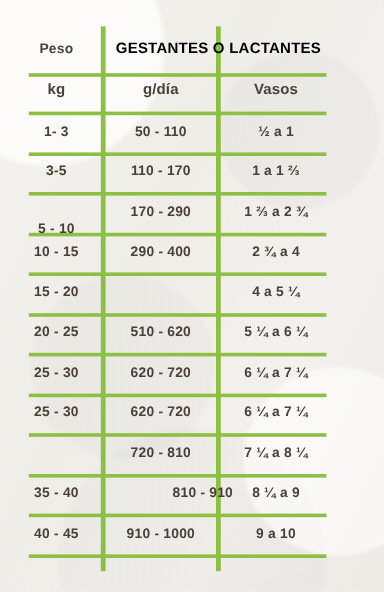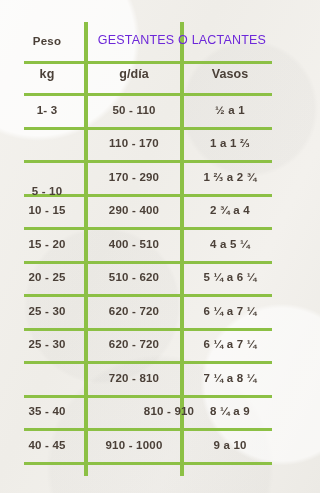--- a/index.html
+++ b/index.html
@@ -80,22 +80,22 @@
   .cell.c-vasos { left: 184px; width: 92px; }
 
   .cell.c-title-span {
     left: 88px;
     width: 188px;
   }
 
   .title-text {
     font-size: 12.5px;
     letter-spacing: .2px;
-    color: #6d28d9;
-    font-weight: normal;
+    color: #000000;
+    font-weight: bold;
   }
   .peso-text {
     font-size: 11.5px;
     letter-spacing: .2px;
   }
   .subhead-text {
     font-size: 12.5px;
     letter-spacing: .1px;
   }
   .body-text {
@@ -132,30 +132,30 @@
     </div>
   <div class="grid" id="cells-layer">
       <div class="cell c-peso peso-text" style="top: 30px; height: 22px;">Peso</div>
       <div class="cell c-title-span title-text" style="top: 30px; height: 22px;">GESTANTES O LACTANTES</div>
       <div class="cell c-peso subhead-text" style="top: 64px; height: 22px;">kg</div>
       <div class="cell c-vasos subhead-text" style="top: 64px; height: 22px;">Vasos</div>
       <div class="cell c-gdia subhead-text" style="top: 64px; height: 22px;">g/día</div>
       <div class="cell c-peso body-text" style="top: 99px; height: 22px;">1- 3</div>
       <div class="cell c-gdia body-text" style="top: 99px; height: 22px;">50 - 110</div>
       <div class="cell c-vasos body-text frac" style="top: 99px; height: 22px;">½ a 1</div>
+      <div class="cell c-peso body-text" style="top: 132.5px; height: 22px;">3-5</div>
       <div class="cell c-gdia body-text" style="top: 132.5px; height: 22px;">110 - 170</div>
       <div class="cell c-vasos body-text frac" style="top: 132.5px; height: 22px;">1 a 1 ⅔</div>
       <div class="cell c-peso body-text" style="top: 180px; height: 22px;">5 - 10</div>
       <div class="cell c-gdia body-text" style="top: 166px; height: 22px;">170 - 290</div>
       <div class="cell c-vasos body-text frac" style="top: 166px; height: 22px;">1 ⅔ a 2 ¾</div>
       <div class="cell c-peso body-text" style="top: 199.5px; height: 22px;">10 - 15</div>
       <div class="cell c-gdia body-text" style="top: 199.5px; height: 22px;">290 - 400</div>
       <div class="cell c-vasos body-text frac" style="top: 199.5px; height: 22px;">2 ¾ a 4</div>
       <div class="cell c-peso body-text" style="top: 233px; height: 22px;">15 - 20</div>
-      <div class="cell c-gdia body-text" style="top: 233px; height: 22px;">400 - 510</div>
       <div class="cell c-vasos body-text frac" style="top: 233px; height: 22px;">4 a 5 ¼</div>
       <div class="cell c-peso body-text" style="top: 266.5px; height: 22px;">20 - 25</div>
       <div class="cell c-gdia body-text" style="top: 266.5px; height: 22px;">510 - 620</div>
       <div class="cell c-vasos body-text frac" style="top: 266.5px; height: 22px;">5 ¼ a 6 ¼</div>
       <div class="cell c-peso body-text" style="top: 300px; height: 22px;">25 - 30</div>
       <div class="cell c-gdia body-text" style="top: 300px; height: 22px;">620 - 720</div>
       <div class="cell c-vasos body-text frac" style="top: 300px; height: 22px;">6 ¼ a 7 ¼</div>
       <div class="cell c-peso body-text" style="top: 333.5px; height: 22px;">25 - 30</div>
       <div class="cell c-gdia body-text" style="top: 333.5px; height: 22px;">620 - 720</div>
       <div class="cell c-vasos body-text frac" style="top: 333.5px; height: 22px;">6 ¼ a 7 ¼</div>

